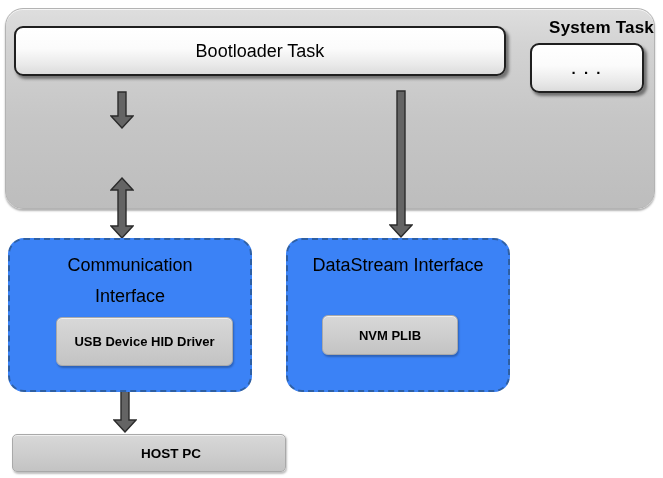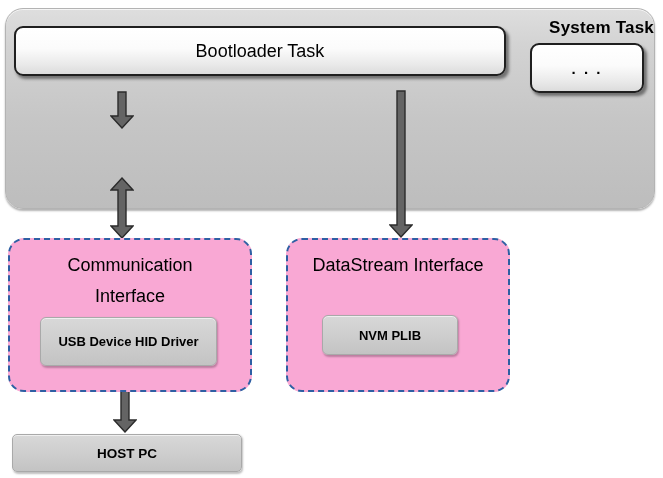--- a/index.html
+++ b/index.html
@@ -26,39 +26,39 @@
     box-shadow:2.5px 3px 3px rgba(0,0,0,.45), inset 0 1px 0 #ffffff;
     display:flex;align-items:center;justify-content:center;
     font-size:18px;font-weight:400;
   }
   .bootloader{left:14px;top:26px;width:488px;height:46px;}
   .ellipsis-box{left:530px;top:43px;width:110px;height:46px;font-weight:bold;font-size:15px;letter-spacing:2px;}
   .datastream{left:14px;top:129px;width:236px;height:46px;}
   
   .dashed-box{
     position:absolute;border:2px dashed var(--dashed-border,#2e5fa3);
-    border-radius:16px;background:#f9a8d4;
+    border-radius:16px;background:#3b82f6;
   }
   .comm{left:8px;top:238px;width:240px;height:150px;}
   .prog{left:286px;top:238px;width:220px;height:150px;}
   .dashed-title{
     position:absolute;top:10px;left:50%;transform:translateX(-50%);
     width:175px;text-align:center;font-size:18px;line-height:31px;font-weight:400;
   }
   
   .gray-box{
     position:absolute;border:1px solid #a9a9a9;border-radius:6px;
     background:linear-gradient(180deg,#d8d8d8 0%,#cccccc 60%,#c3c3c3 100%);
     box-shadow:1px 1.5px 2px rgba(0,0,0,.25), inset 0 1px 0 rgba(255,255,255,.6);
     display:flex;align-items:center;justify-content:center;
     font-weight:bold;font-size:13px;
   }
-  .usb-driver{left:40px;top:317px;width:175px;height:47px;}
+  .usb-driver{left:56px;top:317px;width:175px;height:47px;}
   .nvm-plib{left:322px;top:315px;width:134px;height:38px;}
-  .host-pc{left:12px;top:434px;width:228px;height:36px;border-radius:5px;font-size:13.5px;}
+  .host-pc{left:12px;top:434px;width:228px;height:36px;border-radius:5px;font-size:13.5px;padding-left:44px;}
   
   .arrow{position:absolute;}
   .arrow polygon{fill:var(--arrow-fill,#646464);stroke:#2b2b2b;stroke-width:1.4;stroke-linejoin:miter;}
 </style>
 </head>
 <body>
 
 <div class="stage">
 
   <div class="system-container">

